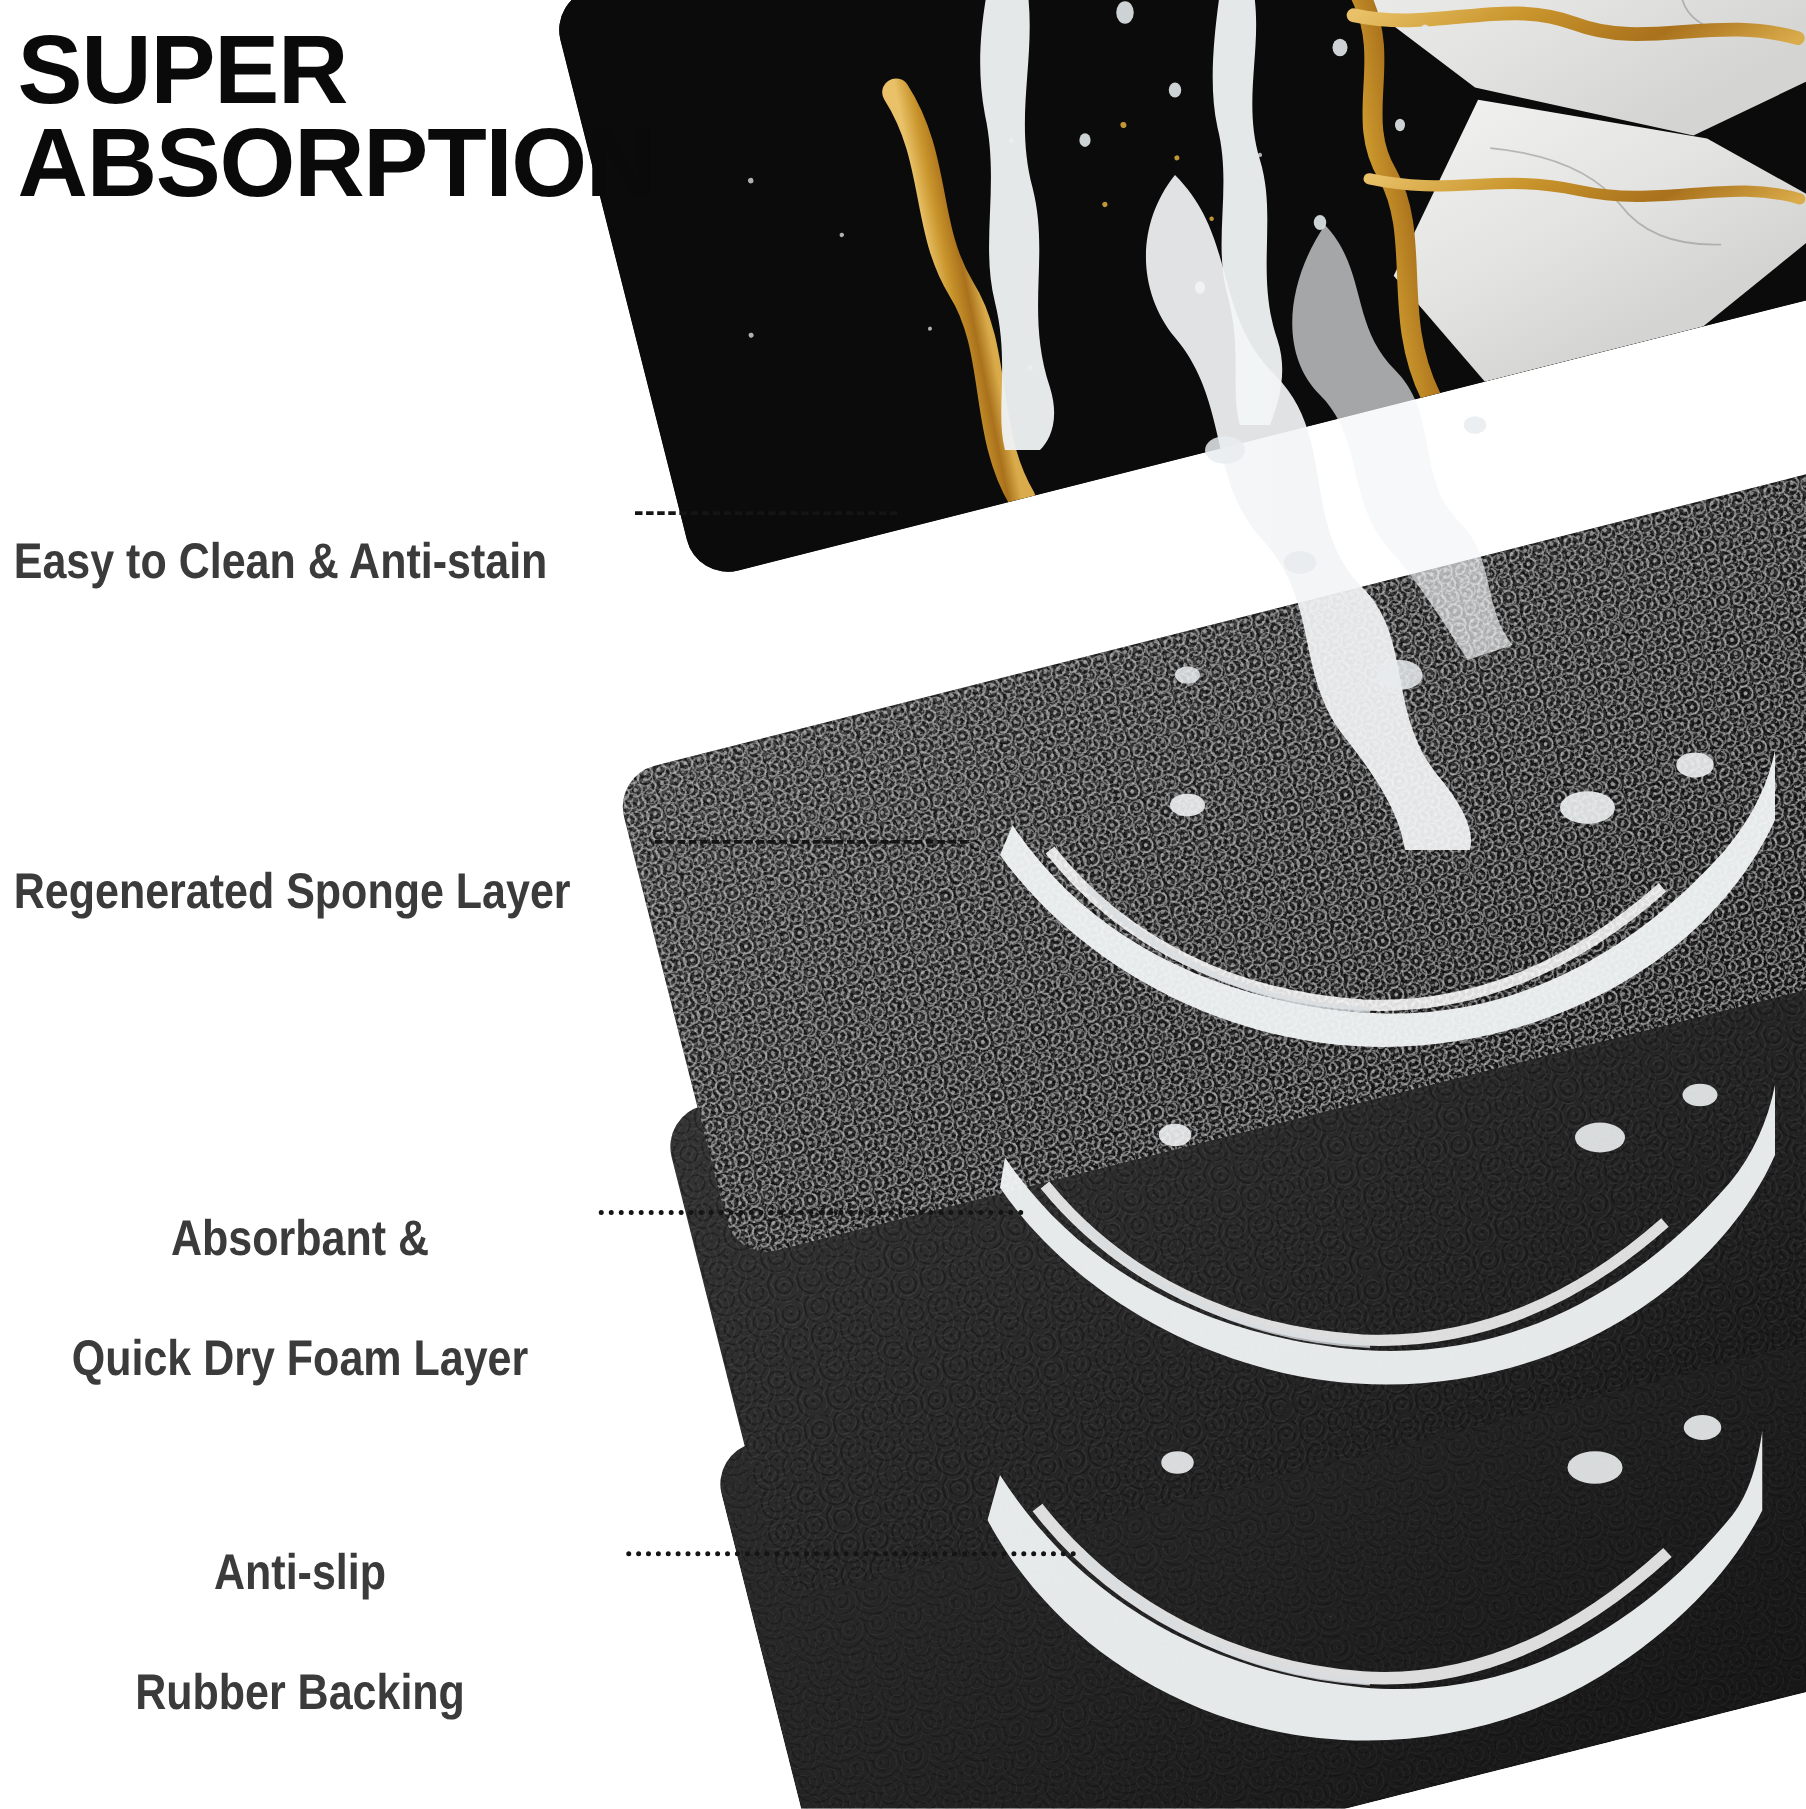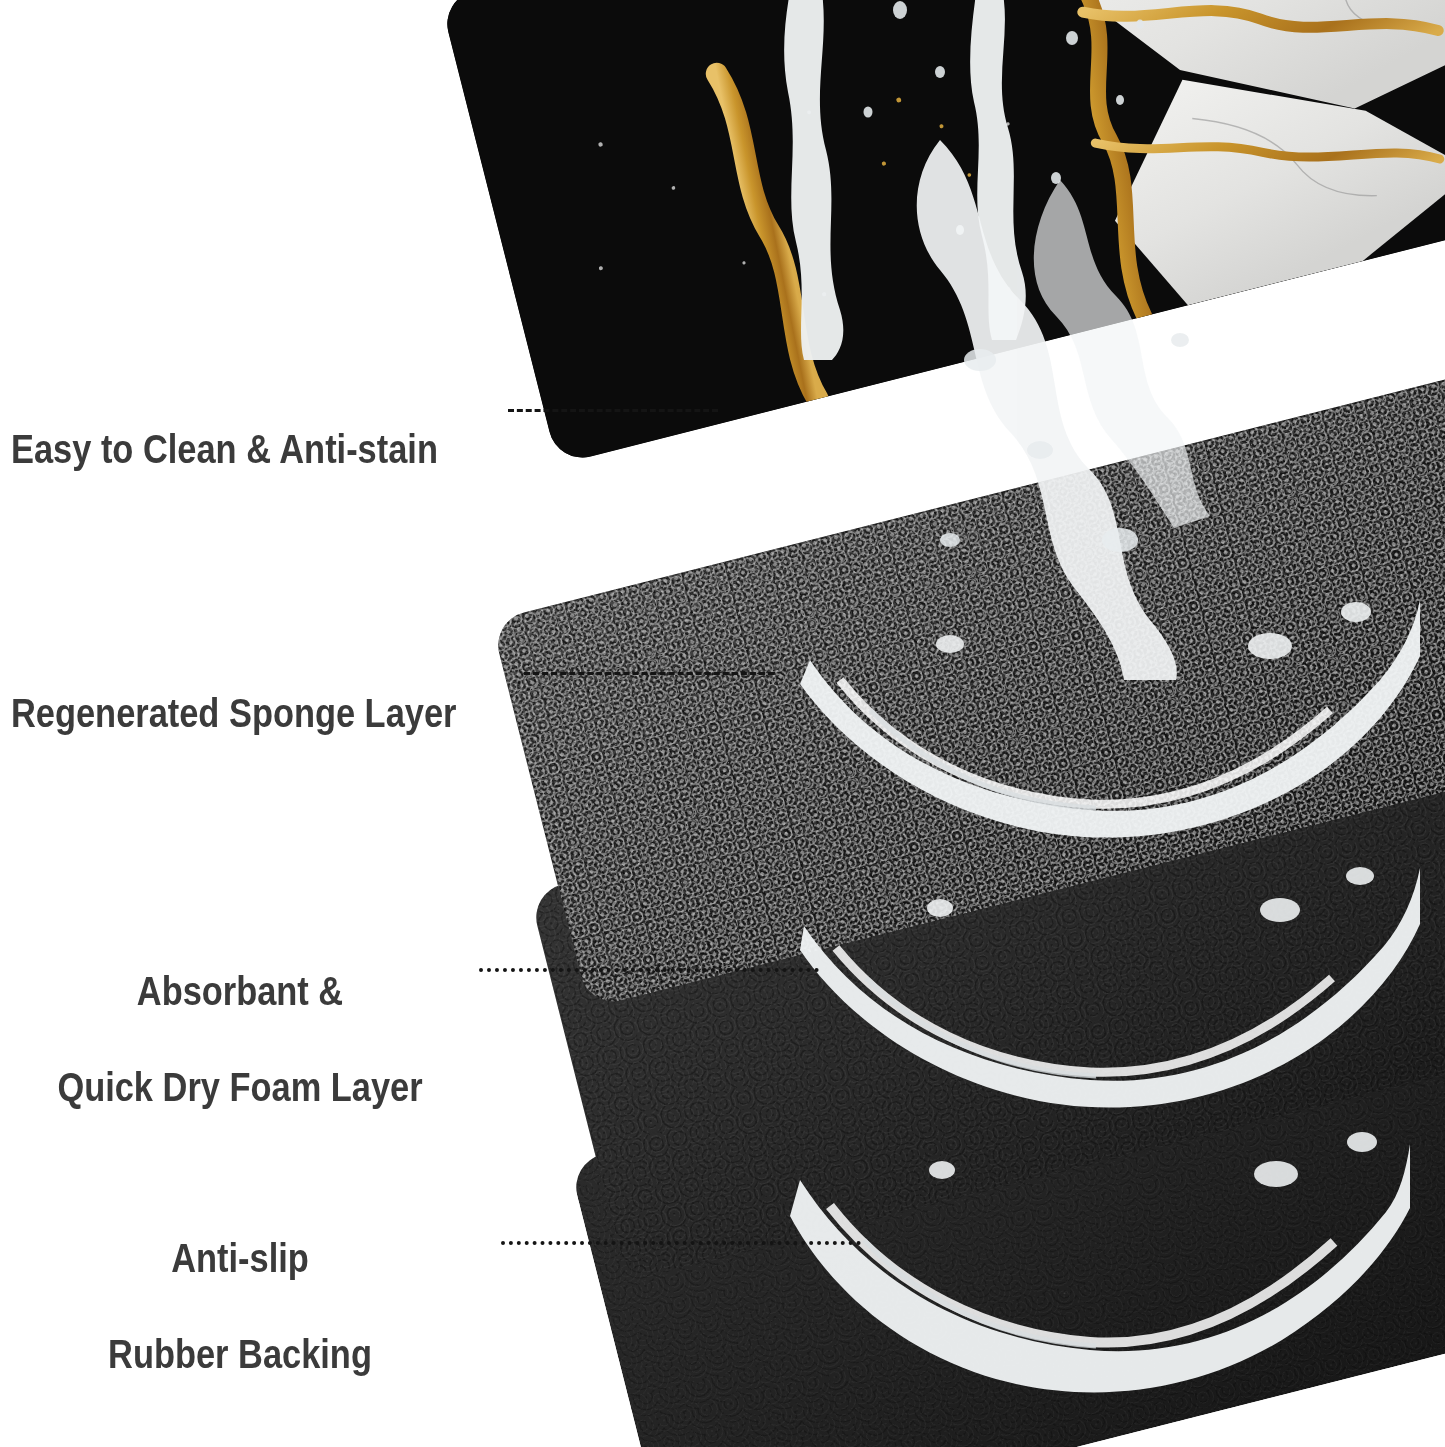--- a/index.html
+++ b/index.html
@@ -372,20 +372,22 @@
         <ellipse cx="152" cy="70" rx="13" ry="9"></ellipse>
       </g>
     </svg>
   </div>
 
   <div class="leader" id="leader-0"></div>
   <div class="leader" id="leader-1"></div>
   <div class="leader" id="leader-2"></div>
   <div class="leader" id="leader-3"></div>
 
+  <div id="headline">SUPER
+ABSORPTION</div>
 
   <div class="callout" id="callout-0">
     <span class="ln">Easy to Clean &amp; Anti-stain</span>
   </div>
 
   <div class="callout" id="callout-1">
     <span class="ln">Regenerated Sponge Layer</span>
   </div>
 
   <div class="callout" id="callout-2">

